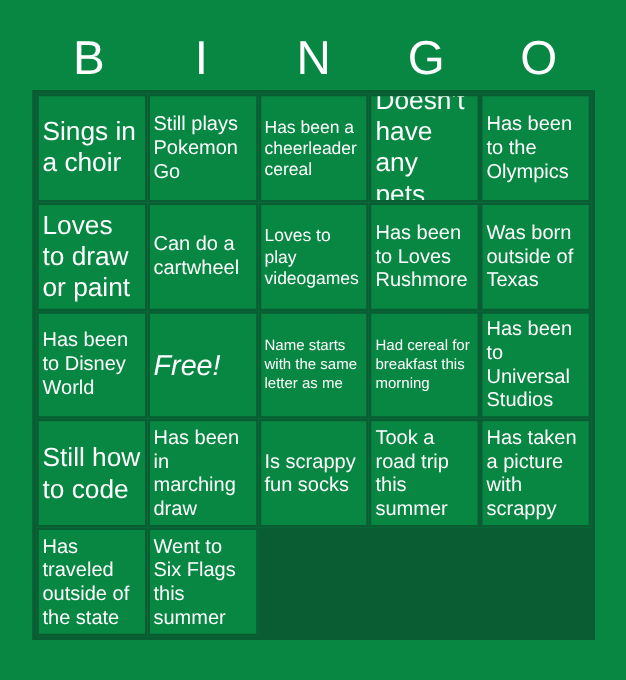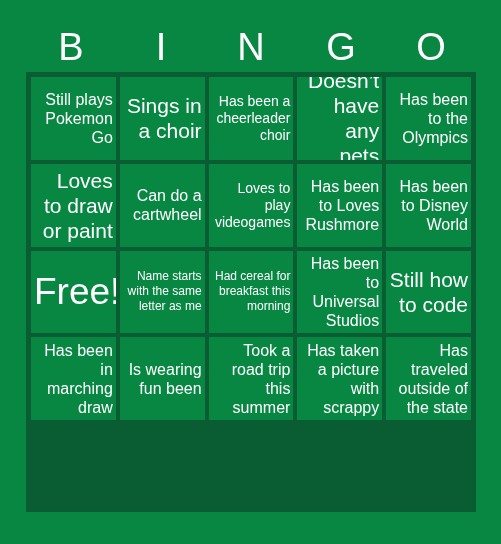--- a/index.html
+++ b/index.html
@@ -54,80 +54,83 @@
     gap: 0px;
   }
   .cell {
     border: 2px solid #0a5c32;
     box-sizing: border-box;
     background: #088743;
     color: #ffffff;
     display: flex;
     align-items: center;
     justify-content: center;
-    text-align: right;
+    text-align: left;
     padding: 2px 3px;
     overflow: hidden;
   }
   .cell-text {
     display: block;
     width: 100%;
     color: #ffffff;
     font-family: "Liberation Sans", sans-serif;
     font-weight: 400;
   }
   
-  .sz-xl .cell-text { font-size: 37px; line-height: 34px; }
+  .sz-xl .cell-text { font-size: 23px; line-height: 34px; font-style: italic; }
   .sz-lg .cell-text { font-size: 21px; line-height: 25px; }
   .sz-md .cell-text { font-size: 16px; line-height: 19px; }
   .sz-sm .cell-text { font-size: 14px; line-height: 17px; }
   .sz-xs .cell-text { font-size: 12px; line-height: 15px; }
 </style>
 </head>
 <body>
 
 <div class="card">
 
   <div class="header-row">
     <div class="header-letter">B</div>
     <div class="header-letter">I</div>
     <div class="header-letter">N</div>
     <div class="header-letter">G</div>
     <div class="header-letter">O</div>
   </div>
 
   <div class="grid">
 
+    <div class="cell sz-lg">
+        <span class="cell-text">Sings in a choir</span>
+      </div>
     <div class="cell sz-md">
         <span class="cell-text">Still plays Pokemon Go</span>
       </div>
-    <div class="cell sz-lg">
-        <span class="cell-text">Sings in a choir</span>
-      </div>
     <div class="cell sz-sm">
-        <span class="cell-text">Has been a cheerleader choir</span>
+        <span class="cell-text">Has been a cheerleader cereal</span>
       </div>
     <div class="cell sz-lg">
         <span class="cell-text">Doesn’t have any pets</span>
       </div>
     <div class="cell sz-md">
         <span class="cell-text">Has been to the Olympics</span>
       </div>
 
     <div class="cell sz-lg">
         <span class="cell-text">Loves to draw or paint</span>
       </div>
     <div class="cell sz-md">
         <span class="cell-text">Can do a cartwheel</span>
       </div>
     <div class="cell sz-sm">
         <span class="cell-text">Loves to play videogames</span>
       </div>
     <div class="cell sz-md">
         <span class="cell-text">Has been to Loves Rushmore</span>
+      </div>
+    <div class="cell sz-md">
+        <span class="cell-text">Was born outside of Texas</span>
       </div>
 
     <div class="cell sz-md">
         <span class="cell-text">Has been to Disney World</span>
       </div>
     <div class="cell sz-xl">
         <span class="cell-text">Free!</span>
       </div>
     <div class="cell sz-xs">
         <span class="cell-text">Name starts with the same letter as me</span>
@@ -139,27 +142,30 @@
     <div class="cell sz-md">
         <span class="cell-text">Has been to Universal Studios</span>
       </div>
     <div class="cell sz-lg">
         <span class="cell-text">Still how to code</span>
       </div>
     <div class="cell sz-md">
         <span class="cell-text">Has been in marching draw</span>
       </div>
     <div class="cell sz-md">
-        <span class="cell-text">Is wearing fun been</span>
+        <span class="cell-text">Is scrappy fun socks</span>
       </div>
 
     <div class="cell sz-md">
         <span class="cell-text">Took a road trip this summer</span>
       </div>
     <div class="cell sz-md">
         <span class="cell-text">Has taken a picture with scrappy</span>
       </div>
     <div class="cell sz-md">
         <span class="cell-text">Has traveled outside of the state</span>
       </div>
+    <div class="cell sz-md">
+        <span class="cell-text">Went to Six Flags this summer</span>
+      </div>
 
   </div>
 </div>
 
 </body></html>

